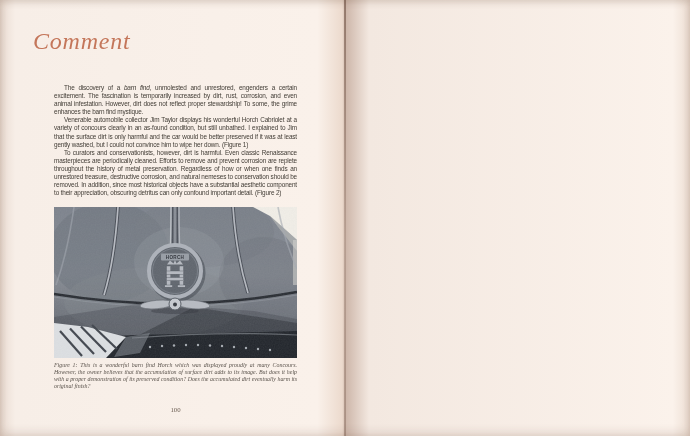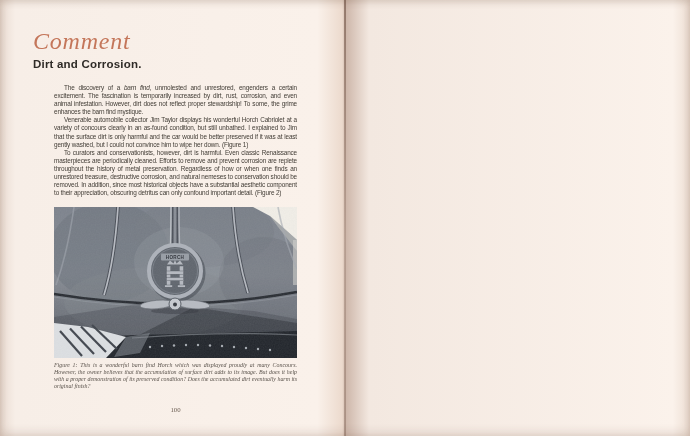--- a/index.html
+++ b/index.html
@@ -41,21 +41,20 @@
   .pagenum.pleft{left:54px;}
 </style>
 </head>
 <body>
 
 <div class="spread">
   <div class="gutter-line"></div>
 
   <div class="page left">
     <div class="heading">Comment</div>
-    <div class="subheading">Dirt and Corrosion.</div>
 
     <div class="bodytext">
       <p><span>The discovery of a </span><i>barn find</i><span>, unmolested and unrestored, engenders a certain excitement. The fascination is temporarily increased by dirt, rust, corrosion, and even animal infestation. However, dirt does not reflect proper stewardship! To some, the grime enhances the barn find mystique.</span></p>
       <p>Venerable automobile collector Jim Taylor displays his wonderful Horch Cabriolet at a variety of concours clearly in an as-found condition, but still unbathed. I explained to Jim that the surface dirt is only harmful and the car would be better preserved if it was at least gently washed, but I could not convince him to wipe her down. (Figure 1)</p>
       <p>To curators and conservationists, however, dirt is harmful. Even classic Renaissance masterpieces are periodically cleaned. Efforts to remove and prevent corrosion are replete throughout the history of metal preservation. Regardless of how or when one finds an unrestored treasure, destructive corrosion, and natural nemeses to conservation should be removed. In addition, since most historical objects have a substantial aesthetic component to their appreciation, obscuring detritus can only confound important detail. (Figure 2)</p>
     </div>
 
     <figure class="figure fig1">
       <svg viewBox="0 0 243 151" preserveAspectRatio="none">
         <defs>

